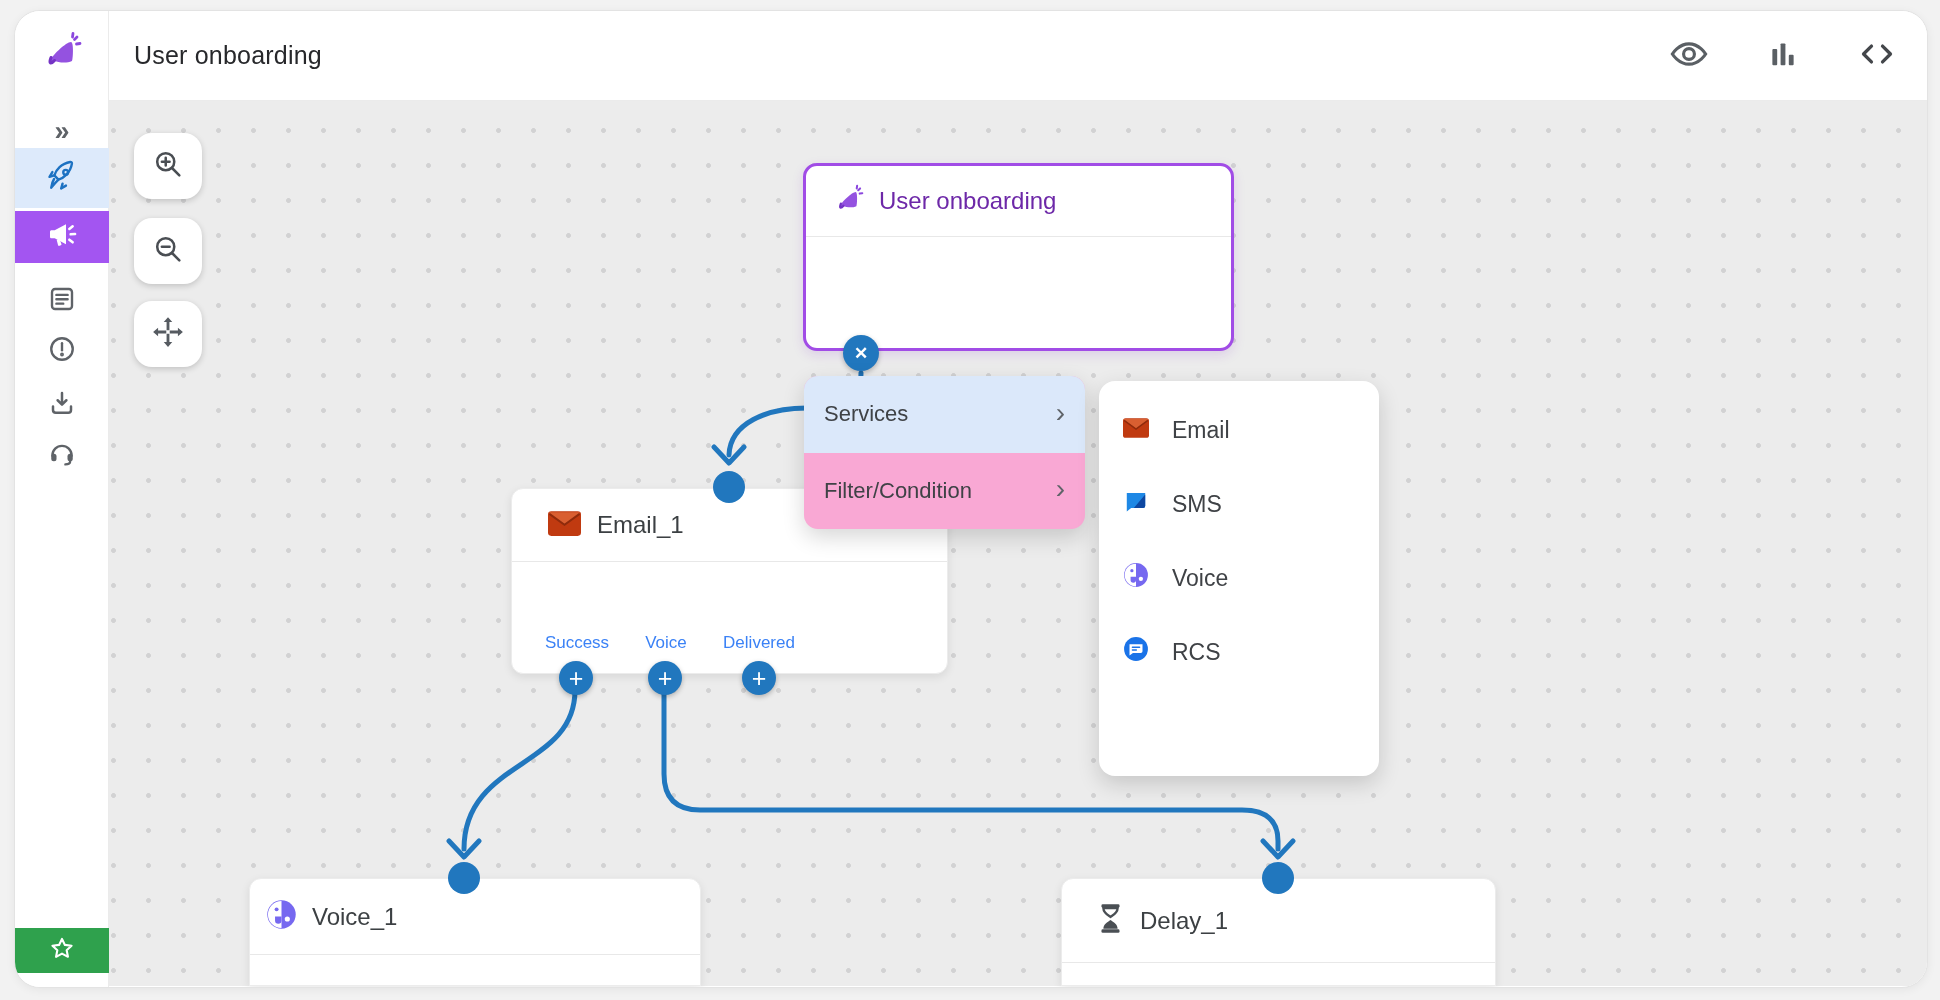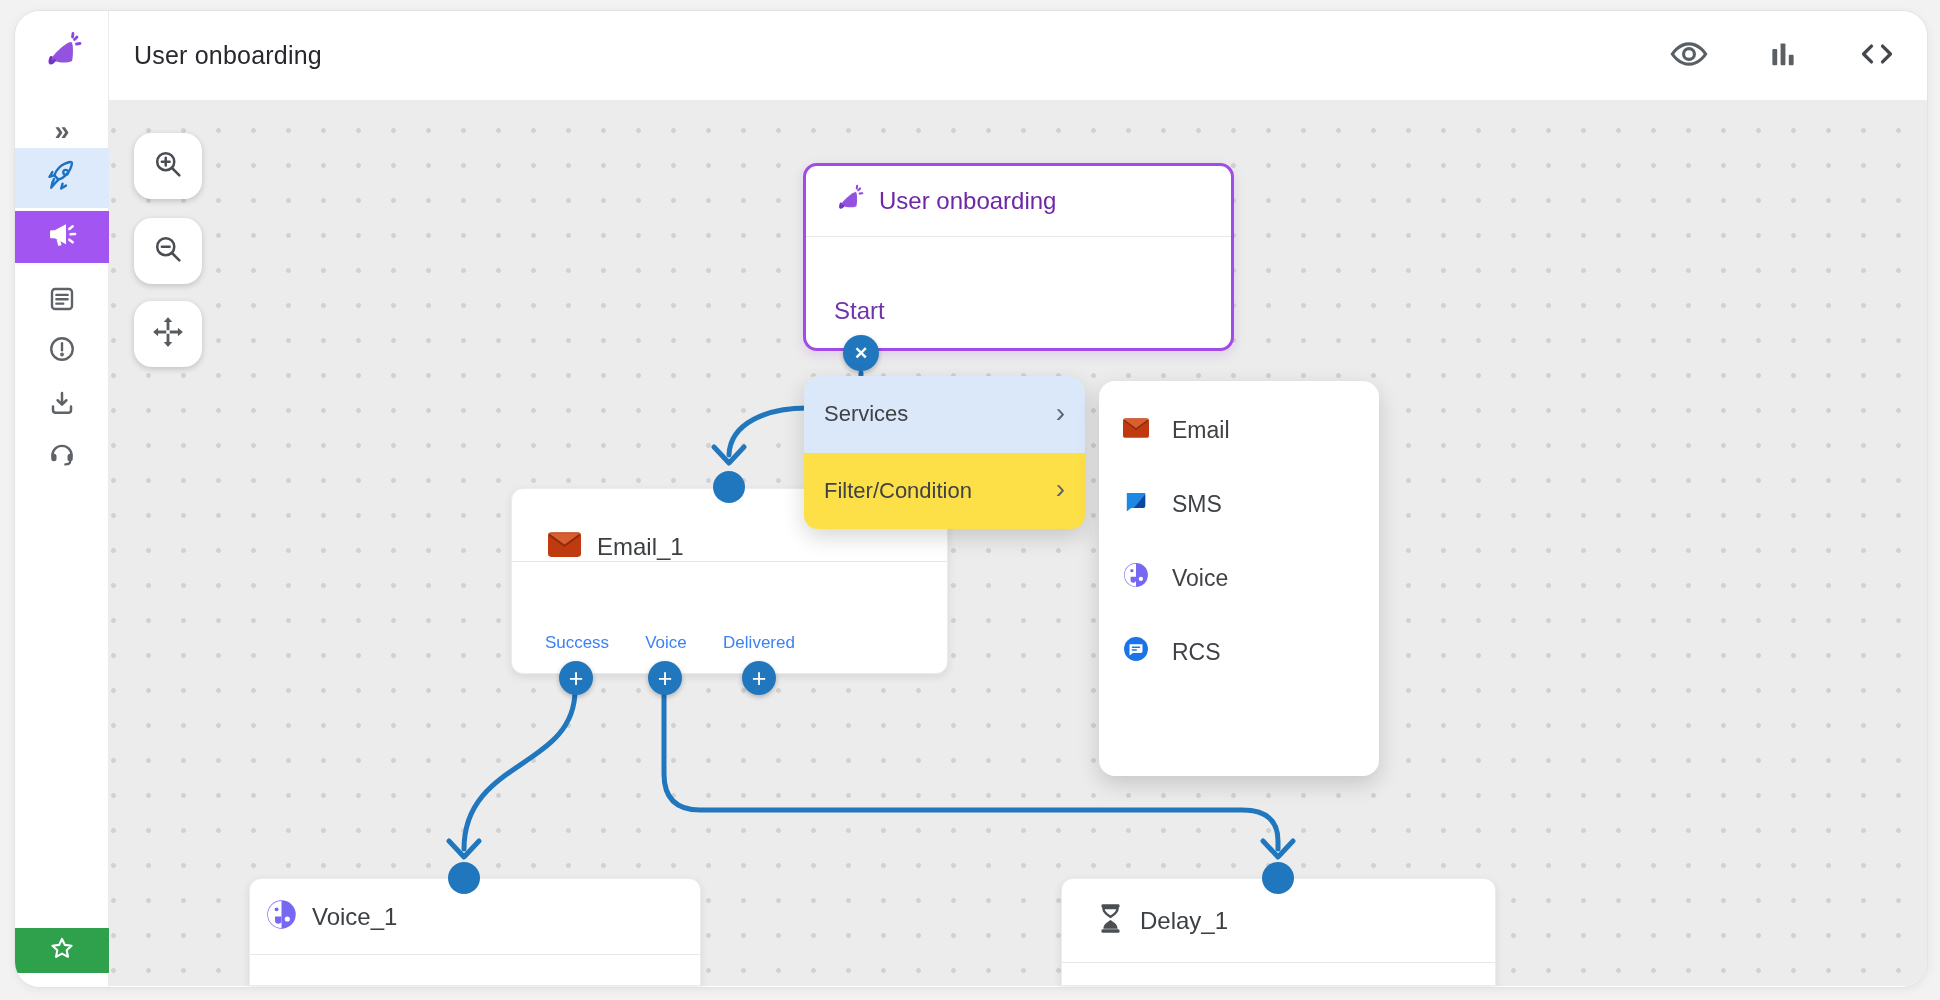--- a/index.html
+++ b/index.html
@@ -46,42 +46,42 @@
   .node { position:absolute; background:#fff; border-radius:12px; border:1px solid #ececec; box-shadow:0 3px 10px rgba(0,0,0,.09); z-index:30; }
   .node-header { display:flex; align-items:center; border-bottom:1px solid #e8e8e8; }
   .node-title { font-size:24px; font-weight:500; color:#3c4043; }
 
   .node-start { left:788px; top:152px; width:431px; height:188px; border:3px solid #a14ce6; border-radius:14px; box-shadow:0 4px 12px rgba(130,40,200,.15); }
   .node-start .node-header { height:71px; padding-left:28px; gap:15px; }
   .node-start .node-title { color:#6d28a8; }
   .start-label { padding:60px 0 0 28px; font-size:24px; font-weight:500; color:#7132ab; }
 
   .node-email { left:496px; top:477px; width:437px; height:186px; }
-  .node-email .node-header { height:73px; padding-left:36px; gap:16px;align-items:flex-end; }
+  .node-email .node-header { height:73px; padding-left:36px; gap:16px; }
   .port-label { position:absolute; width:120px; top:144px; text-align:center; font-size:17px; color:#3b82f6; }
   .port-btn { position:absolute; top:172px; width:34px; height:34px; border-radius:50%; background:#2177be; color:#fff;
               display:flex; align-items:center; justify-content:center; font-size:25px; font-weight:400; line-height:1;
               box-shadow:0 2px 5px rgba(0,0,0,.25); cursor:pointer; z-index:35; }
 
   .node-voice { left:234px; top:867px; width:452px; height:108px; border-radius:12px 12px 0 0; }
   .node-voice .node-header { height:76px; padding-left:16px; gap:15px; }
   .node-delay { left:1046px; top:867px; width:435px; height:108px; border-radius:12px 12px 0 0; }
   .node-delay .node-header { height:84px; padding-left:35px; gap:16px; }
 
   
   .handle { position:absolute; width:32px; height:32px; border-radius:50%; background:#2177be; z-index:35; }
   .handle-email { left:698px; top:460px; }
   .handle-voice { left:433px; top:851px; }
   .handle-delay { left:1247px; top:851px; }
   .close-btn { position:absolute; left:828px; top:324px; width:36px; height:36px; border-radius:50%; background:#2177be; color:#fff;
                display:flex; align-items:center; justify-content:center; font-size:17px; font-weight:700; z-index:36;
                box-shadow:0 2px 5px rgba(0,0,0,.25); cursor:pointer; }
 
   
-  .ctx-menu { position:absolute; left:789px; top:365px; width:281px; height:153px; background:#fde047; border-radius:14px; z-index:50;
+  .ctx-menu { position:absolute; left:789px; top:365px; width:281px; height:153px; background:#f9a8d4; border-radius:14px; z-index:50;
               box-shadow:0 8px 22px rgba(0,0,0,.16); overflow:hidden; }
   .ctx-item { height:76.5px; display:flex; align-items:center; justify-content:space-between; padding:0 20px 0 20px;
               font-size:22px; color:#3f4246; cursor:pointer; }
   .ctx-item.hl { background:#dbe8fa; }
   .ctx-arrow { color:#5f6368; font-size:28px; font-weight:400; line-height:1; margin-top:-3px; }
 
   .submenu { position:absolute; left:1084px; top:370px; width:280px; height:395px; background:#fff; border-radius:16px; z-index:55;
              box-shadow:0 8px 22px rgba(0,0,0,.16); padding:12px 0; }
   .sub-item { height:74px; display:flex; align-items:center; gap:23px; padding-left:24px; font-size:23px; color:#3f4246; cursor:pointer; }
 </style>
@@ -259,21 +259,20 @@
           <path d="M12.5 29.5 C9 33.5 6.5 33 9 26.5" fill="none" stroke="#7433c4" stroke-width="3" stroke-linecap="round"></path>
           <g stroke="#8b47de" stroke-width="2.8" stroke-linecap="round">
             <path d="M32.5 8.5 L35 6"></path>
               <path d="M34.5 13 L38 12.5"></path>
               <path d="M30.5 6 L31 2.5"></path>
           </g>
         </svg>
       </span>
       <span class="node-title">User onboarding</span>
     </div>
-    <div class="start-label">Start</div>
   </div>
 
   <div class="close-btn">
     <span>✕</span>
   </div>
 
   <div class="node node-email">
     <div class="node-header">
       <span>
         <svg width="33" height="25" viewBox="0 0 24 18">

